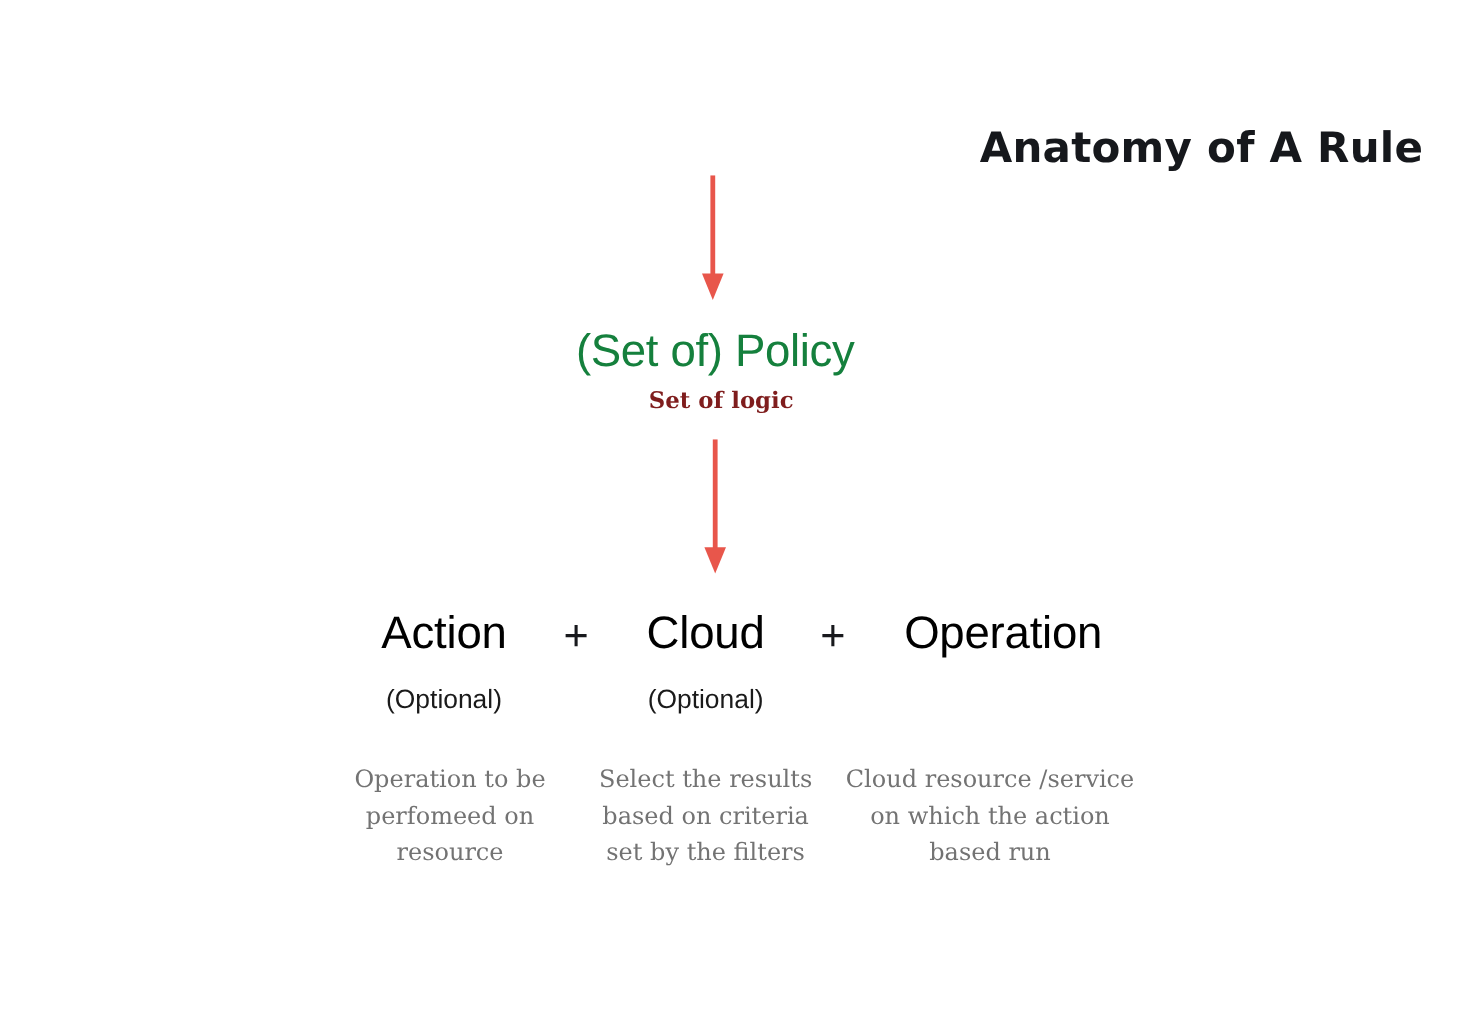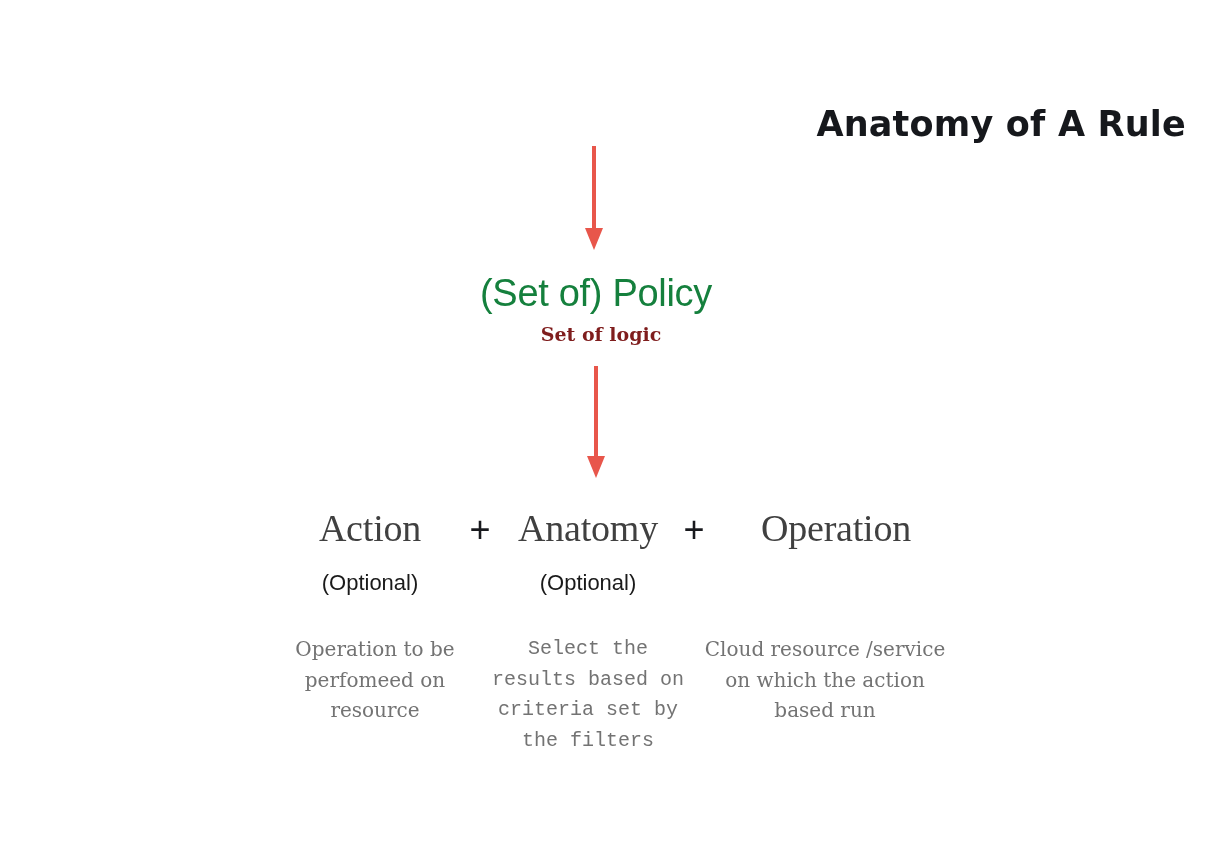--- a/index.html
+++ b/index.html
@@ -101,24 +101,24 @@
     font-weight: 400;
     color: #18191d;
     width: 60px;
     text-align: center;
     line-height: 56px;
     padding-top: 2px;
   }
   .plus-2 { width: 56px; }
 
   .term {
-    font-family: Liberation Serif, serif;
+    font-family: Liberation Sans, sans-serif;
     font-size: 38px;
     font-weight: 400;
-    color: #404040;
+    color: #000000;
     line-height: 56px;
     letter-spacing: -0.2px;
   }
 
   .optional {
     font-family: "Liberation Sans", sans-serif;
     font-size: 22px;
     color: #1a1a1a;
     margin-top: 17px;
     line-height: 20px;
@@ -135,21 +135,21 @@
   }
 
   .desc-col {
     font-family: "DejaVu Serif", serif;
     font-size: 20px;
     line-height: 30.5px;
     color: #737373;
     text-align: center;
   }
   .desc-action { width: 170px; margin-left: 0px; }
-  .desc-filter { width: 200px; margin-left: 28px; font-family: Liberation Mono, monospace; }
+  .desc-filter { width: 200px; margin-left: 28px; }
   .desc-resource { width: 246px; margin-left: 14px; }
 </style>
 </head>
 <body>
 
 <div class="canvas">
 
   <div class="title">Anatomy of A Rule</div>
 
   <svg class="arrow arrow-1" width="40" height="108" viewBox="0 0 40 108">
@@ -167,21 +167,21 @@
 
   <div class="row">
     <div class="col col-action">
       <div class="term">Action</div>
       <div class="optional">(Optional)</div>
     </div>
 
     <div class="plus">+</div>
 
     <div class="col col-filter">
-      <div class="term">Anatomy</div>
+      <div class="term">Cloud</div>
       <div class="optional">(Optional)</div>
     </div>
 
     <div class="plus plus-2">+</div>
 
     <div class="col col-resource">
       <div class="term">Operation</div>
       <div class="optional"></div>
     </div>
   </div>

